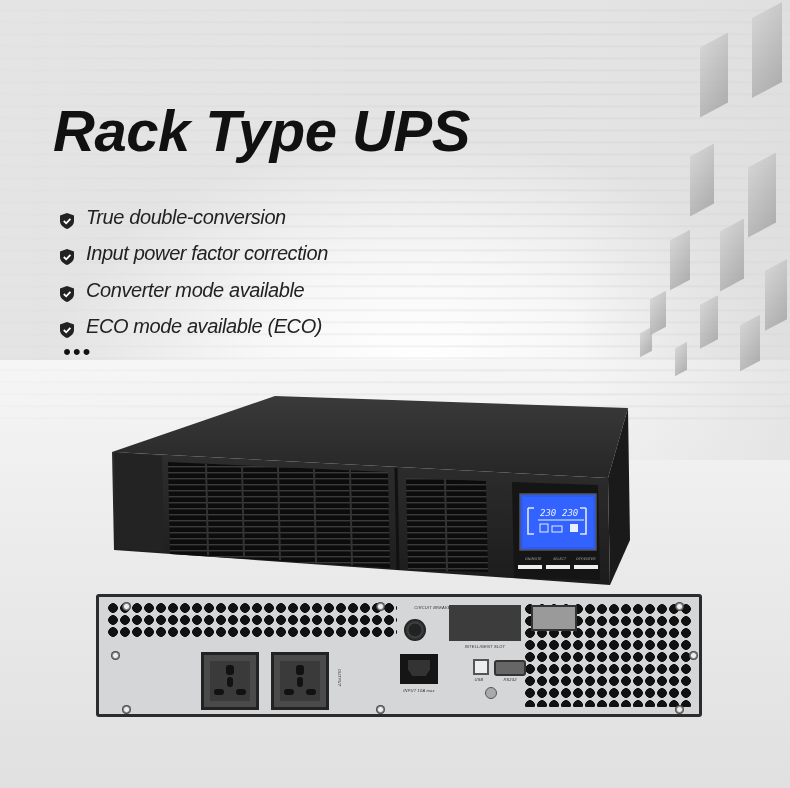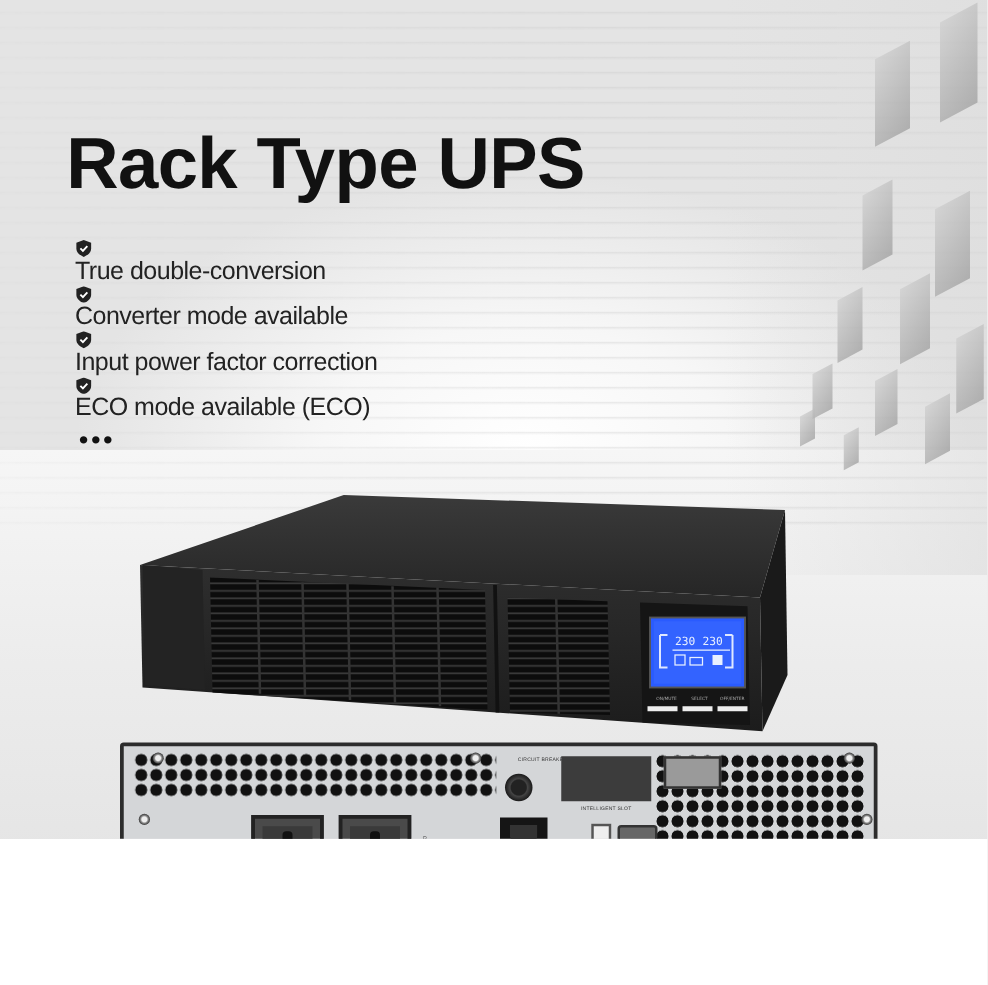--- a/index.html
+++ b/index.html
@@ -1,32 +1,32 @@
 <!DOCTYPE html>
 <html><head>
 <meta charset="utf-8">
 <style>
   html,body{margin:0;padding:0;}
   body{width:790px;height:788px;overflow:hidden;font-family:"Liberation Sans","DejaVu Sans",sans-serif;}
-  .page{position:relative;width:790px;height:671px;overflow:hidden;
-    background:radial-gradient(ellipse 360px 220px at 420px 360px,#ffffff 0%,#f7f7f7 45%,#e4e4e4 100%),#e8e8e8;}
+  .page{position:relative;width:790px;height:788px;overflow:hidden;
+    background:radial-gradient(ellipse 360px 220px at 420px 360px,#ffffff 0%,#f7f7f7 45%,#e4e4e4 100%),#e8e8e8;font-style:italic;}
   
   .stripes{position:absolute;left:0;top:0;width:790px;height:420px;
     background:repeating-linear-gradient(180deg,rgba(255,255,255,0) 0px,rgba(255,255,255,0) 9px,rgba(200,200,200,0.35) 10px,rgba(255,255,255,0) 12px);
     -webkit-mask-image:linear-gradient(90deg,rgba(0,0,0,0.2),rgba(0,0,0,0.9) 60%,rgba(0,0,0,1));
     mask-image:linear-gradient(90deg,rgba(0,0,0,0.2),rgba(0,0,0,0.9) 60%,rgba(0,0,0,1));}
   .right-wall{position:absolute;right:0;top:0;width:210px;height:460px;
     background:linear-gradient(90deg,rgba(255,255,255,0),rgba(220,220,220,0.6));}
   .tile{position:absolute;background:linear-gradient(135deg,#cfcfcf,#9e9e9e);opacity:0.75;transform:skewY(-28deg);}
   .floor{position:absolute;left:0;top:360px;width:790px;height:430px;
     background:linear-gradient(180deg,#f6f6f6 0%,#ececec 40%,#e0e0e0 100%);}
   .title{position:absolute;left:53px;top:102px;font-size:58px;font-weight:bold;color:#111;letter-spacing:-0.5px;
     font-family:"Liberation Sans","DejaVu Sans",sans-serif;margin:0;line-height:1;}
   .features{position:absolute;left:60px;top:192px;margin:0;padding:0;list-style:none;}
-  .features li{display:flex;align-items:flex-start;height:36.5px;font-size:20px;color:#222;letter-spacing:-0.4px;flex-direction:column;}
+  .features li{display:flex;align-items:flex-end;height:36.5px;font-size:20px;color:#222;letter-spacing:-0.4px;}
   .shield{width:14px;height:16px;margin-right:12px;display:inline-block;}
   .more{position:absolute;left:63px;top:341px;font-size:22px;letter-spacing:2px;color:#111;line-height:1;}
   
   .ups-front{position:absolute;left:100px;top:390px;width:540px;height:200px;}
   
   .rear{position:absolute;left:96px;top:594px;width:606px;height:123px;background:#d4d6d8;border:3px solid #2c2c2c;border-radius:3px;box-sizing:border-box;}
   .hexgrid{position:absolute;background-image:radial-gradient(circle at 50% 50%,#111 0 4.6px,transparent 5px);background-size:12px 12px;}
   .socket{position:absolute;width:58px;height:58px;background:#4a4a4a;border:3px solid #222;box-sizing:border-box;}
   .socket-inner{position:absolute;left:6px;top:6px;width:40px;height:40px;background:#3a3a3a;}
   .pin{position:absolute;background:#111;border-radius:3px;}
@@ -62,28 +62,28 @@
           <path d="M7 0 L14 2.5 V8 C14 12 10.5 14.5 7 16 C3.5 14.5 0 12 0 8 V2.5 Z" fill="#222"></path>
           <path d="M3.8 8 L6.2 10.3 L10.4 5.8" stroke="#fff" stroke-width="1.8" fill="none"></path>
         </svg>
       <span>True double-conversion</span>
     </li>
     <li>
       <svg class="shield" viewBox="0 0 14 16">
           <path d="M7 0 L14 2.5 V8 C14 12 10.5 14.5 7 16 C3.5 14.5 0 12 0 8 V2.5 Z" fill="#222"></path>
           <path d="M3.8 8 L6.2 10.3 L10.4 5.8" stroke="#fff" stroke-width="1.8" fill="none"></path>
         </svg>
-      <span>Converter mode available</span>
+      <span>Input power factor correction</span>
     </li>
     <li>
       <svg class="shield" viewBox="0 0 14 16">
           <path d="M7 0 L14 2.5 V8 C14 12 10.5 14.5 7 16 C3.5 14.5 0 12 0 8 V2.5 Z" fill="#222"></path>
           <path d="M3.8 8 L6.2 10.3 L10.4 5.8" stroke="#fff" stroke-width="1.8" fill="none"></path>
         </svg>
-      <span>Input power factor correction</span>
+      <span>Converter mode available</span>
     </li>
     <li>
       <svg class="shield" viewBox="0 0 14 16">
           <path d="M7 0 L14 2.5 V8 C14 12 10.5 14.5 7 16 C3.5 14.5 0 12 0 8 V2.5 Z" fill="#222"></path>
           <path d="M3.8 8 L6.2 10.3 L10.4 5.8" stroke="#fff" stroke-width="1.8" fill="none"></path>
         </svg>
       <span>ECO mode available (ECO)</span>
     </li>
   </ul>
   <div class="more">•••</div>

